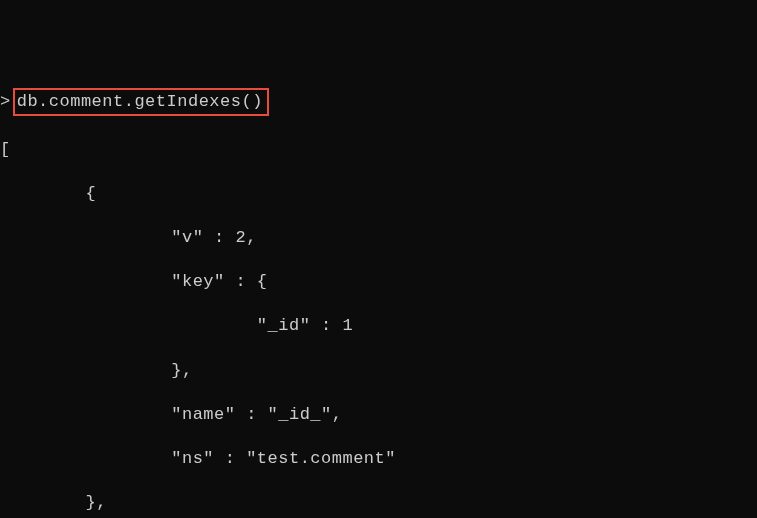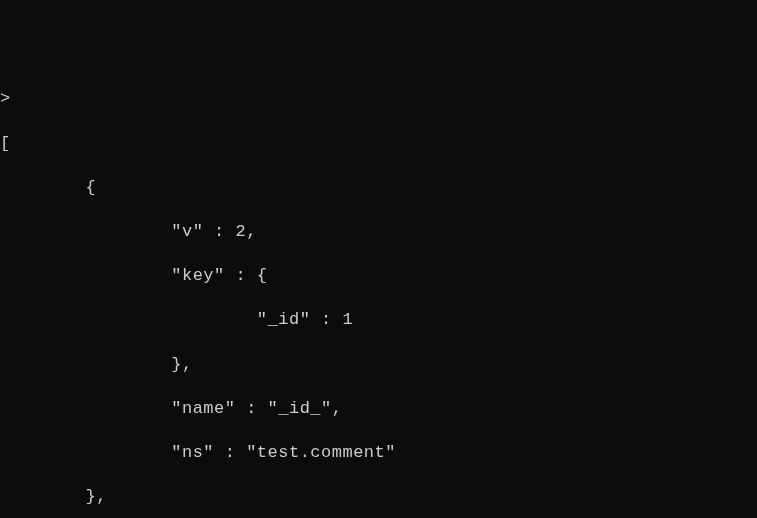--- a/index.html
+++ b/index.html
@@ -31,21 +31,21 @@
     .prompt-char {
       color: #cccccc;
       margin-right: 2px;
     }
   </style>
 </head>
 <body>
 
 
 
-<div class="command-line"><span class="prompt-char">&gt;</span></div>
+<div class="command-line"><span class="prompt-char">&gt;</span><span class="highlight-box"><span>db.comment.getIndexes()</span></span></div>
 <div>[</div>
 <div>        {</div>
 <div>                "v" : 2,</div>
 <div>                "key" : {</div>
 <div>                        "_id" : 1</div>
 <div>                },</div>
 <div>                "name" : "_id_",</div>
 <div>                "ns" : "test.comment"</div>
 <div>        },</div>
 

